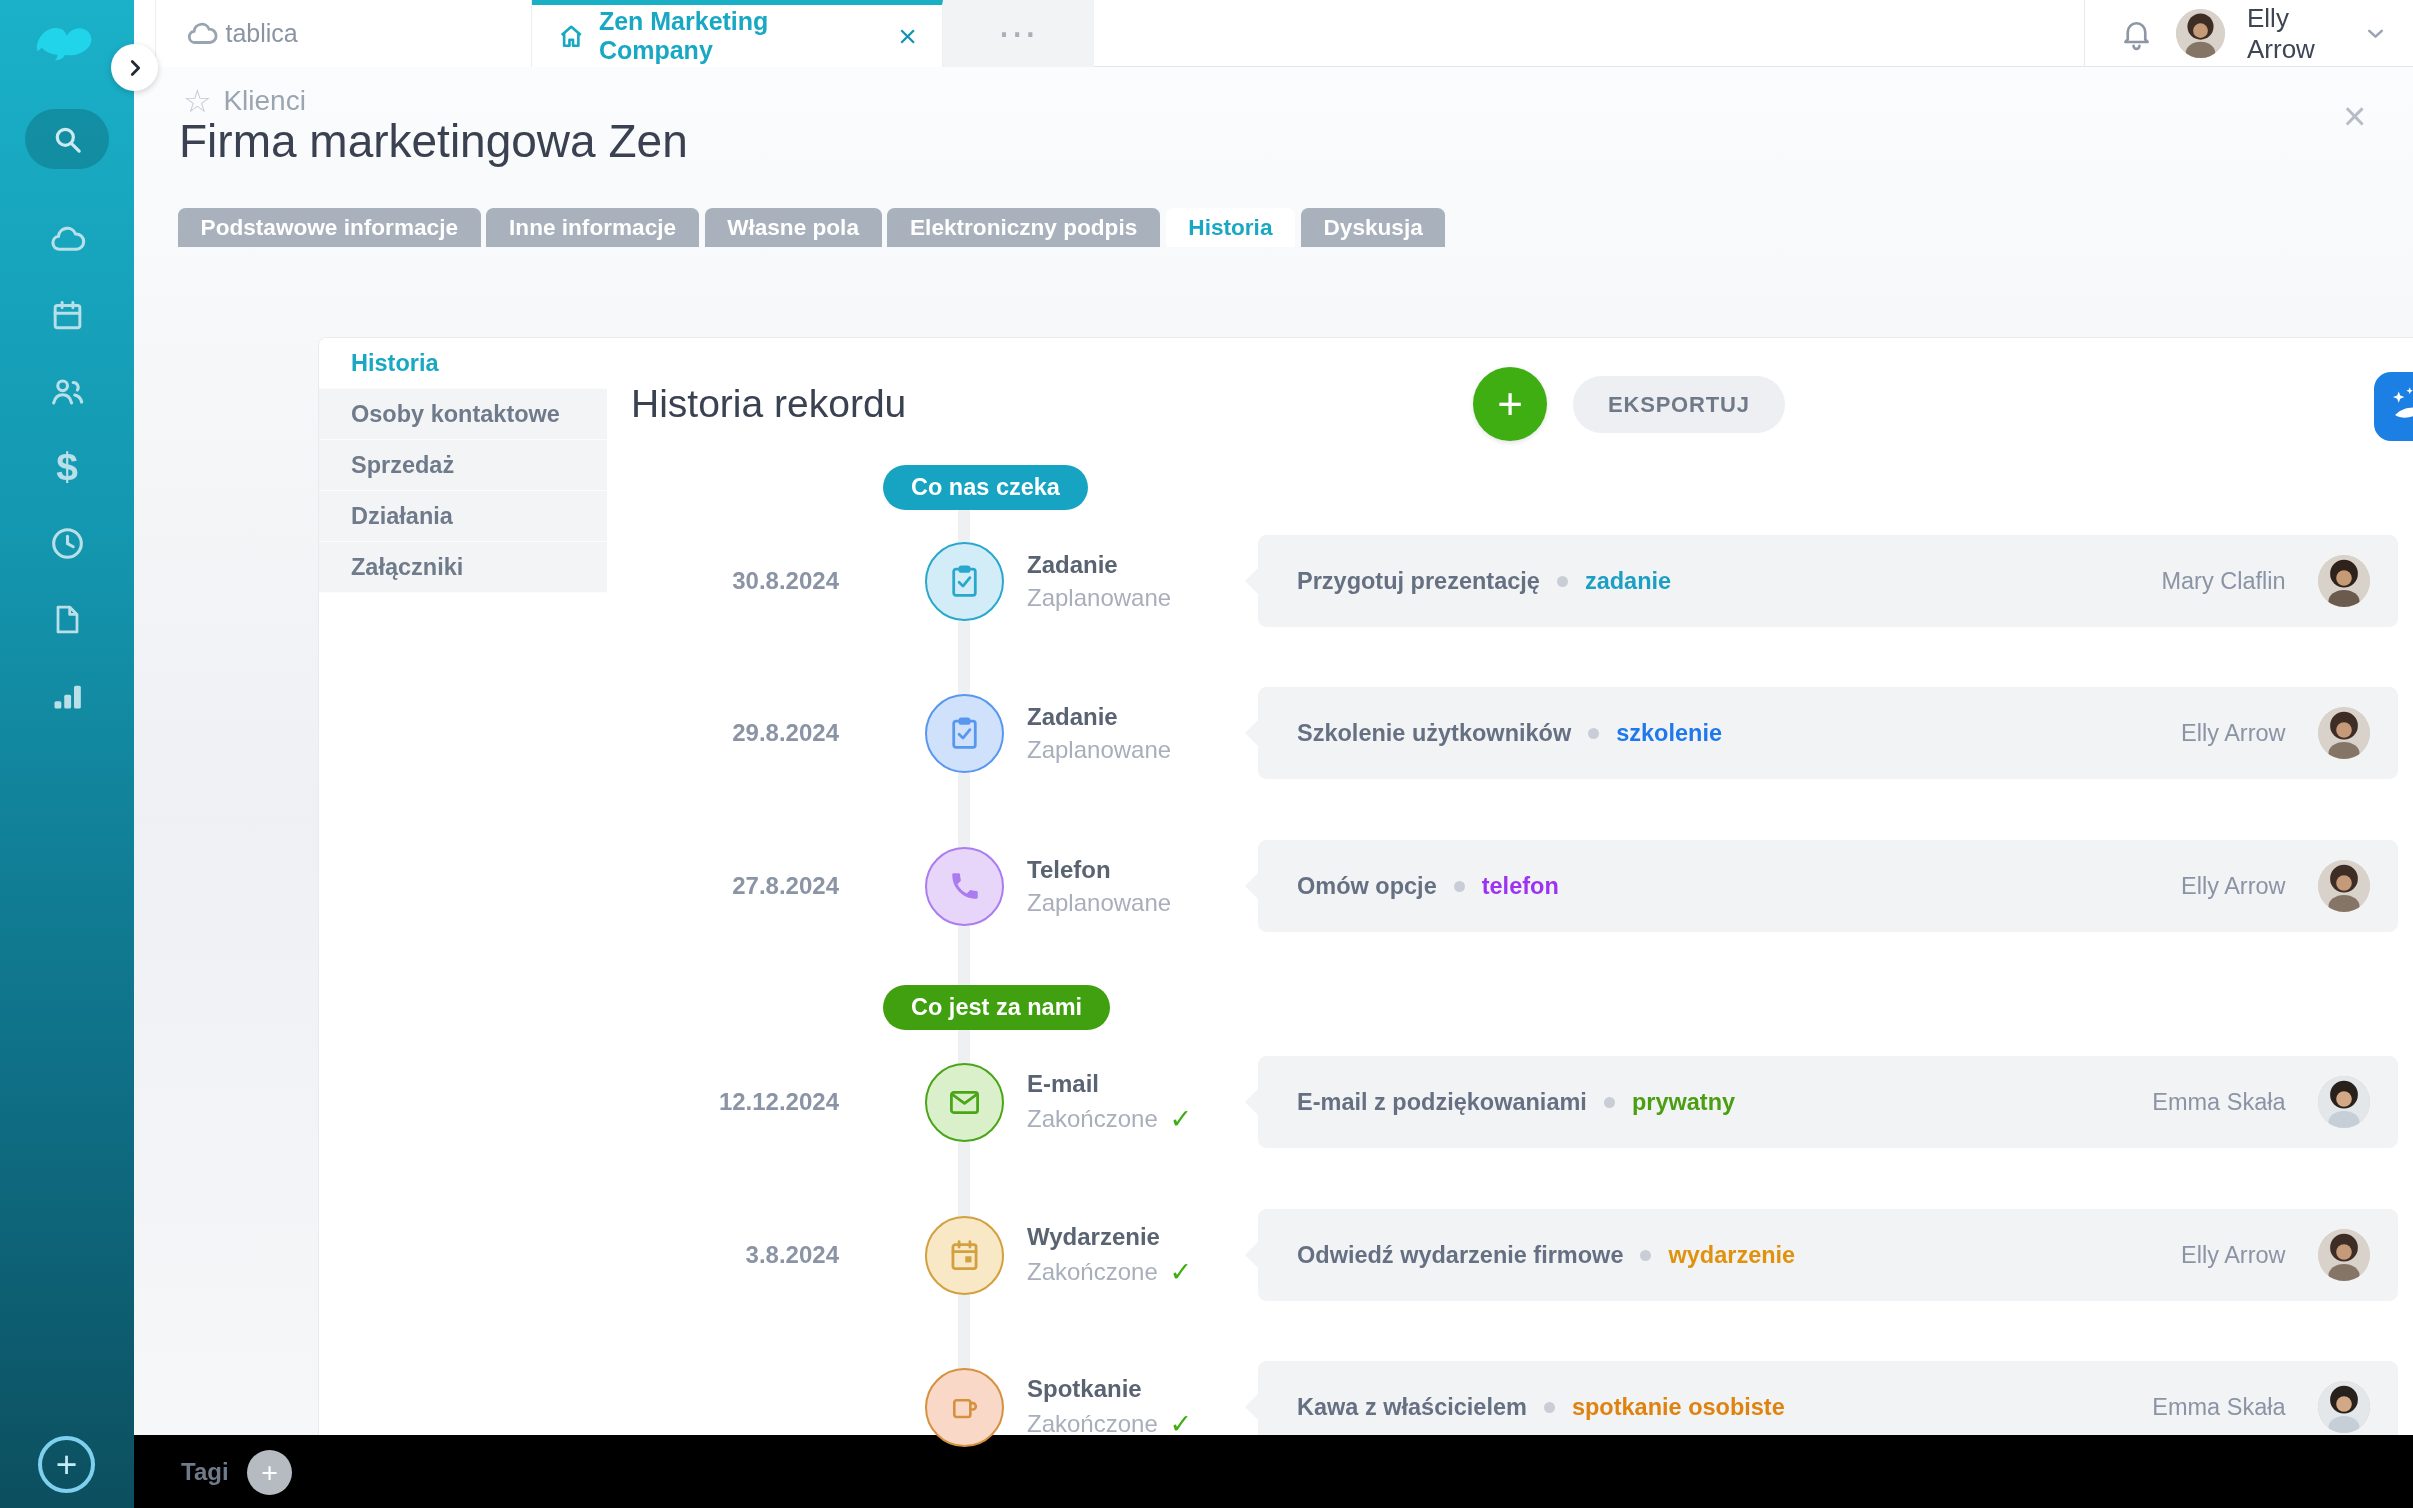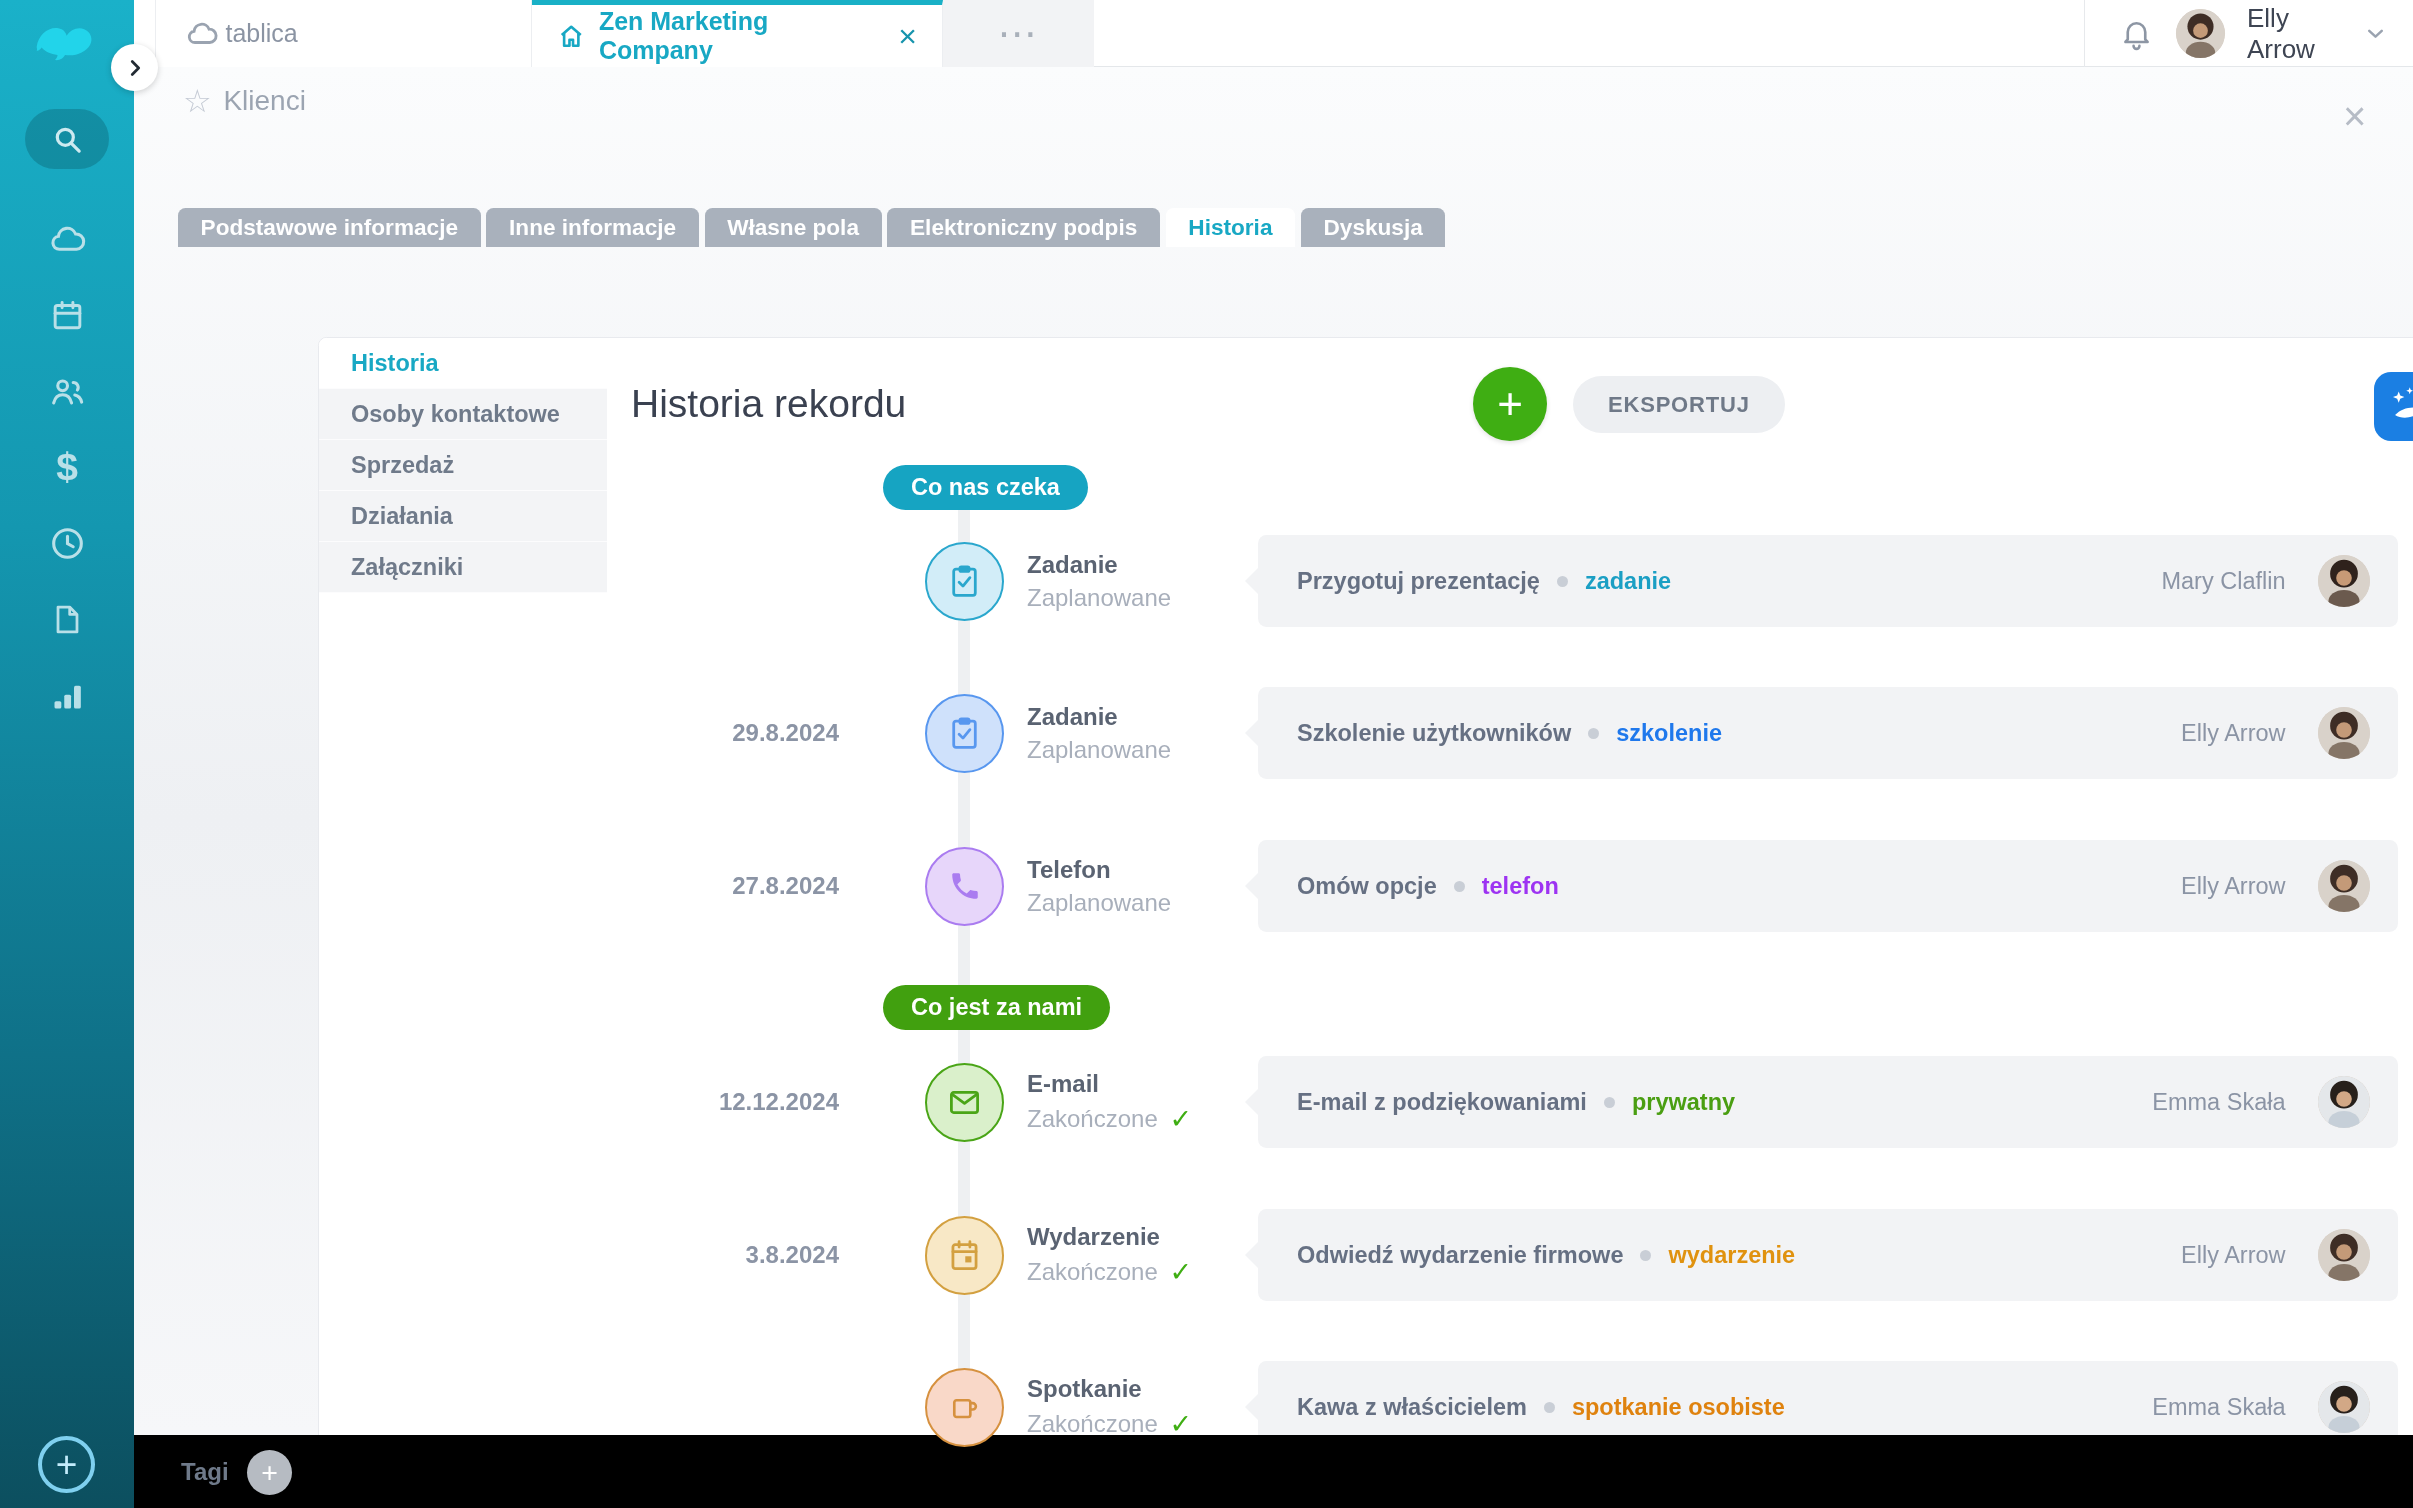--- a/index.html
+++ b/index.html
@@ -229,20 +229,21 @@
       </span>
   </div>
 </div>
 
 <div class="page">
   <div class="breadcrumb">
     <span class="star">☆</span>
     <span>Klienci</span>
   </div>
   <div class="page-close">×</div>
+  <div class="page-title">Firma marketingowa Zen</div>
 
   <div class="rtabs">
     <div class="rtab">Podstawowe informacje</div>
     <div class="rtab">Inne informacje</div>
     <div class="rtab">Własne pola</div>
     <div class="rtab">Elektroniczny podpis</div>
     <div class="rtab active">Historia</div>
     <div class="rtab">Dyskusja</div>
   </div>
 
@@ -264,20 +265,21 @@
           <path d="M12.6 2.6l.45 1.25 1.25.45-1.25.45-.45 1.25-.45-1.25-1.25-.45 1.25-.45z"></path>
           <path d="M5.4 16.2c3.2-3.4 8.4-4.6 12.6-3.1 1.6.6 2.4 1.7 2.1 2.7-.2.8-1.2 1.2-2 .9-.7-.3-.9-1-.5-1.7-4 2.9-8.9 3.3-12.2 1.2z"></path>
         </svg>
     </div>
 
     <div class="tl-line"></div>
     <div class="tl-badge badge-upcoming">Co nas czeka</div>
     <div class="tl-badge badge-past">Co jest za nami</div>
 
     <div class="trow" style="top: 197px; --fill: #d2edf8; --border: #2aa7cd; --accent: #1b9fc4; --hair: #2f221c; --skin: #c79a76; --top: #6b5a4e;">
+      <div class="t-date">30.8.2024</div>
       <div class="t-icon">
         <svg viewBox="0 0 24 24" width="37" height="37" fill="none" stroke="currentColor" stroke-width="1.8" stroke-linecap="round" stroke-linejoin="round">
             <rect x="5" y="4" width="14" height="17" rx="1.5"></rect>
             <rect x="9" y="2.5" width="6" height="3" rx="1"></rect>
             <polyline points="8.5 12.5 11 15 15.5 9.5"></polyline>
           </svg>
       </div>
       <div class="t-type">
         <div class="tname">Zadanie</div>
         <div class="tstatus">

